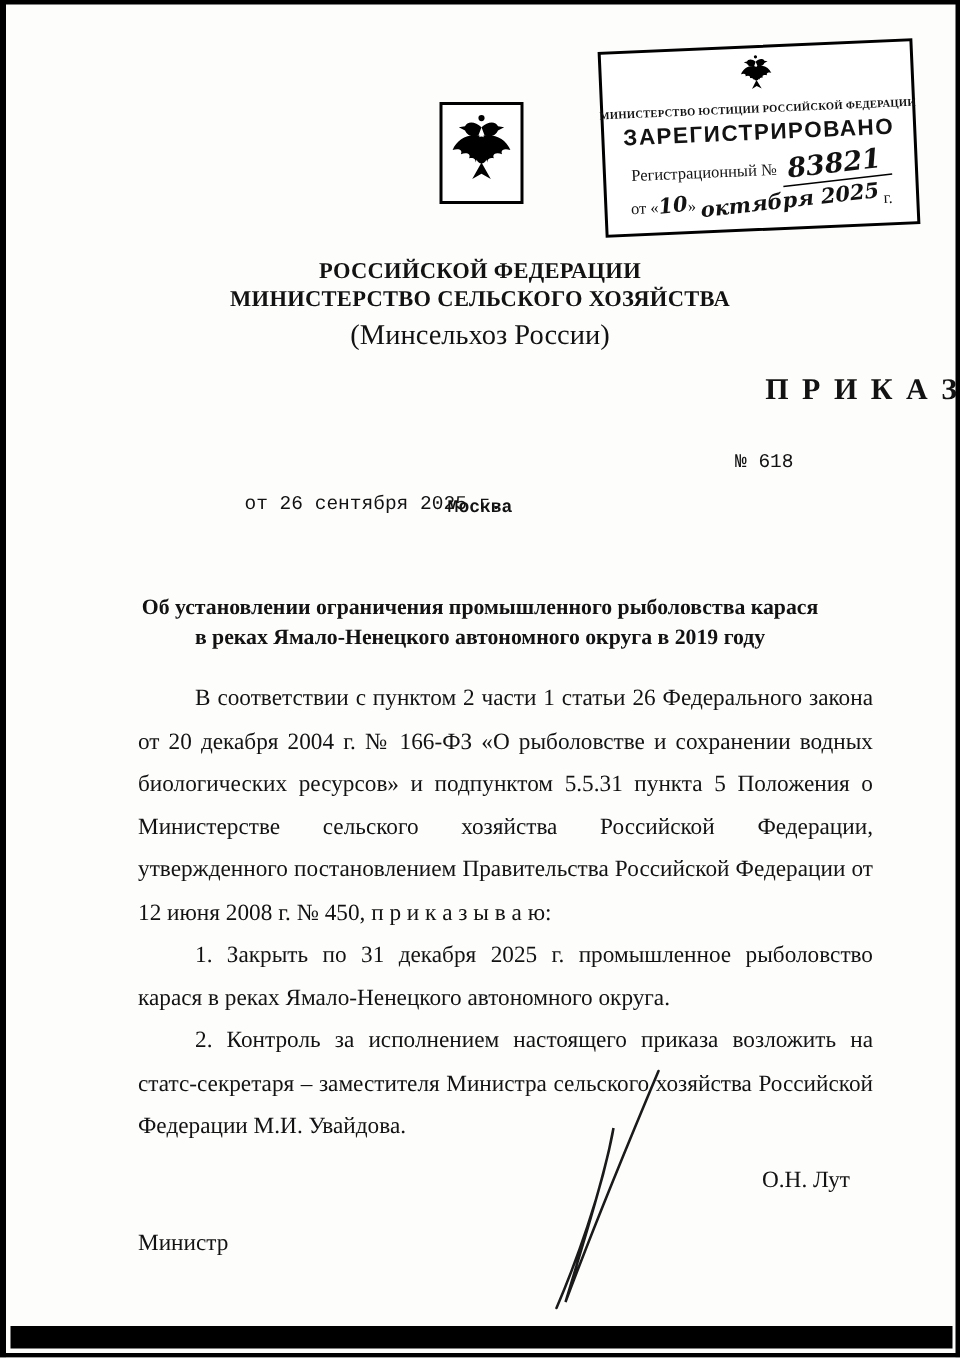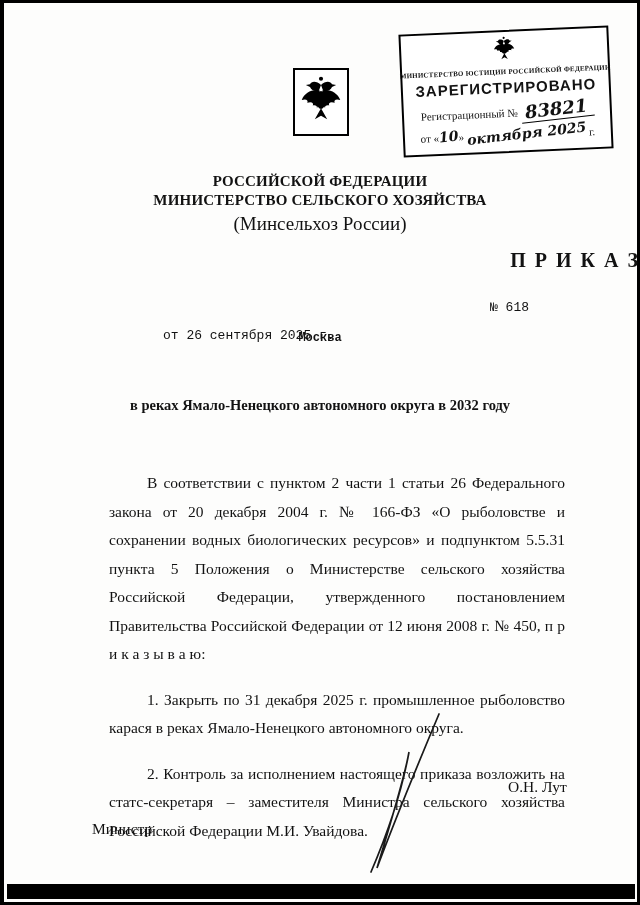--- a/index.html
+++ b/index.html
@@ -57,21 +57,21 @@
   .doc-date { position:absolute; left:163px;margin-top:28px; }
   .doc-num  { position:absolute; left:490px; }
   .doc-city { position:absolute; top:331px; left:0; right:0; text-align:center;
     font-family:"Liberation Mono", monospace; font-weight:700; font-size:12px; }
 
   .doc-title { position:absolute; top:395px; left:40px; right:40px; text-align:center;
     font-size:14.5px; font-weight:700; line-height:20px; }
 
   .order-body { position:absolute; top:452px; left:92px; right:58px;
     font-size:15.5px; line-height:28.5px; text-align:justify; }
-  .order-body p { margin:17px; text-indent:38px; }
+  .order-body p { margin:0; text-indent:38px; }
 
   .sig-row { position:absolute; top:778px; left:0; right:0; font-size:15.5px; }
   .sig-title { position:absolute; left:92px;margin-top:42px; }
   .sig-name  { position:absolute; left:508px; }
   .sig-mark  { position:absolute; left:343px; top:710px; width:112px; height:170px; }
 </style>
 </head>
 <body>
 
 <div class="page">
@@ -133,21 +133,22 @@
 
   <div class="doc-kind">П Р И К А З</div>
 
   <div class="date-row">
     <span class="doc-date">от 26 сентября 2025 г.</span>
     <span class="doc-num">№ 618</span>
   </div>
   <div class="doc-city">Москва</div>
 
   <div class="doc-title">
-    <div>в реках Ямало-Ненецкого автономного округа в 2032 году</div>
+    <div>Об установлении ограничения промышленного рыболовства карася</div>
+    <div>в реках Ямало-Ненецкого автономного округа в 2019 году</div>
   </div>
 
   <div class="order-body">
     <p>В соответствии с пунктом 2 части 1 статьи 26 Федерального закона от 20 декабря 2004 г. № 166-ФЗ «О рыболовстве и сохранении водных биологических ресурсов» и подпунктом 5.5.31 пункта 5 Положения о Министерстве сельского хозяйства Российской Федерации, утвержденного постановлением Правительства Российской Федерации от 12 июня 2008 г. № 450, п р и к а з ы в а ю:</p>
     <p>1. Закрыть по 31 декабря 2025 г. промышленное рыболовство карася в реках Ямало-Ненецкого автономного округа.</p>
     <p>2. Контроль за исполнением настоящего приказа возложить на статс-секретаря – заместителя Министра сельского хозяйства Российской Федерации М.И. Увайдова.</p>
   </div>
 
   <svg class="sig-mark" viewBox="0 0 112 170" xmlns="http://www.w3.org/2000/svg">
     <path d="M96 4 C80 42 52 110 34 158 C48 112 62 66 66 42 C58 86 40 134 28 162" fill="none" stroke="#1a1a1a" stroke-width="1.7" stroke-linecap="round"></path>

